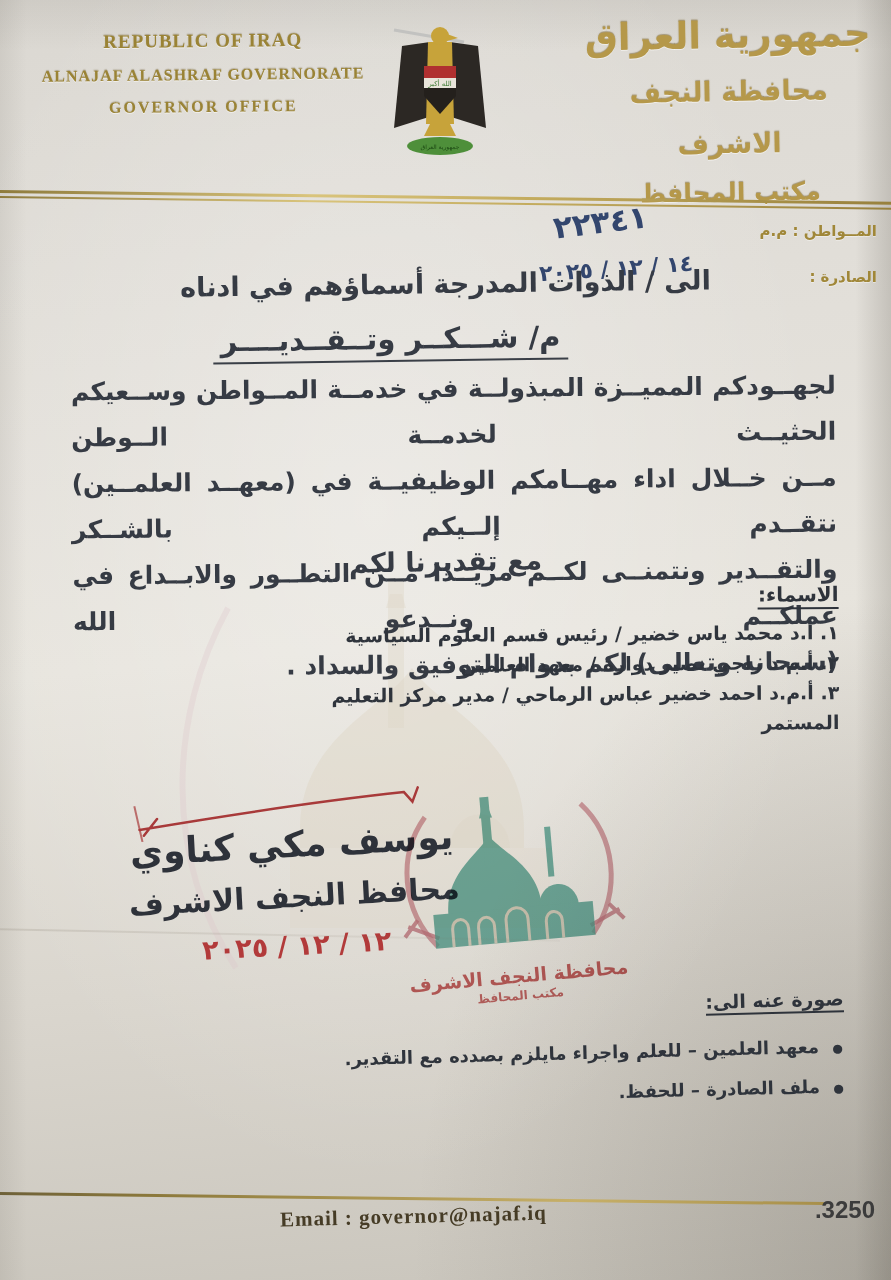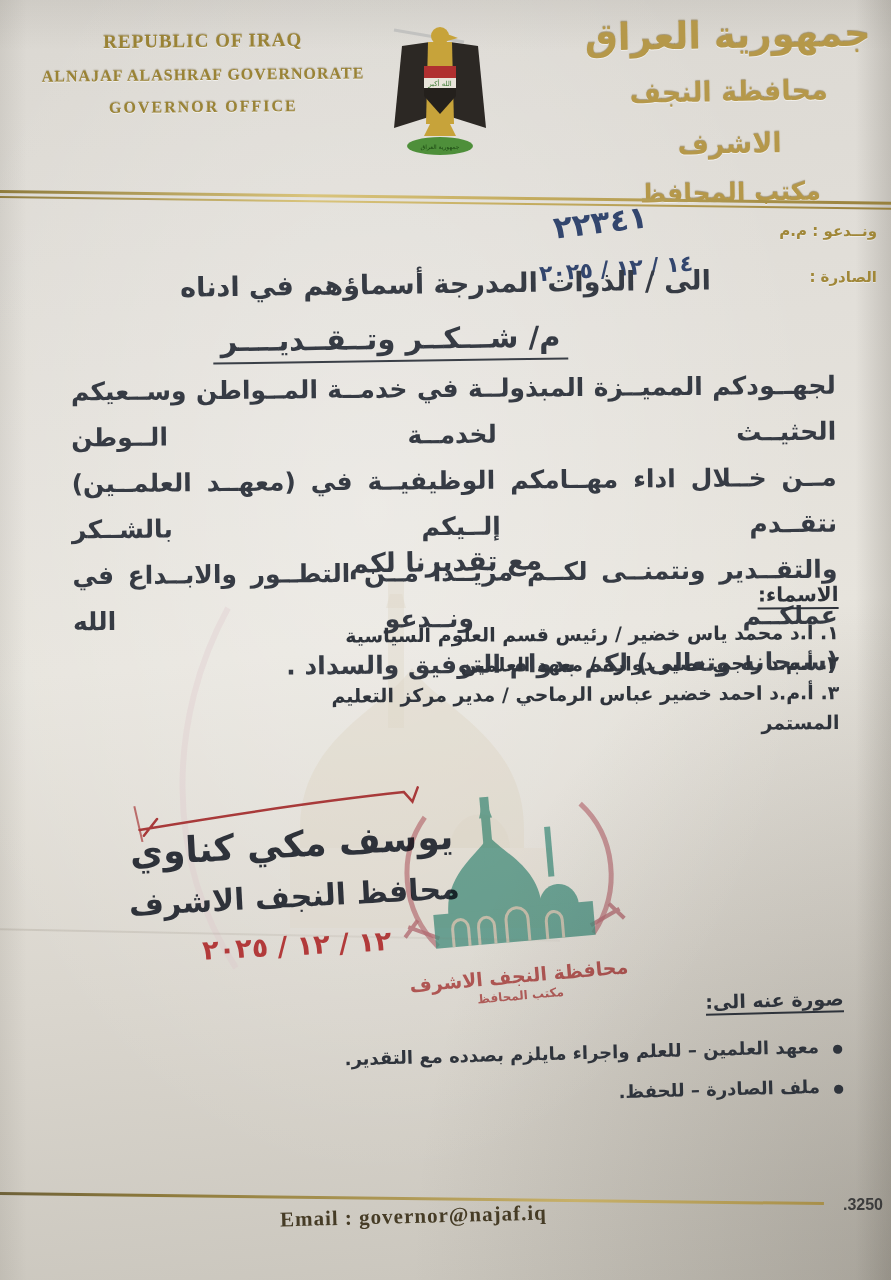--- a/index.html
+++ b/index.html
@@ -85,21 +85,21 @@
   .cc-item{font-size:18px;font-weight:600;color:#2f343c;line-height:40px;padding-right:26px;position:relative;}
   .cc-item .dot{position:absolute;right:2px;top:0;}
   .cc-item .dot::before{content:"●";font-size:12px;color:#2f343c;}
   
   .footer-rule{position:absolute;left:-4px;top:1192px;width:828px;height:3px;
     background:linear-gradient(90deg,#6d6038,#8d7a3c 20%,#c7b069 70%,#a78f4a);
     transform:rotate(0.7deg);transform-origin:left center;}
   .footer-email{position:absolute;left:280px;top:1204px;
     font-family:"Liberation Serif",serif;font-weight:bold;font-size:21px;color:#463c26;
     letter-spacing:1px;transform:rotate(-1.5deg);}
-  .corner-num{position:absolute;right:8px;top:1196px;font-size:16px;font-weight:bold;
+  .corner-num{position:absolute;right:16px;top:1196px;font-size:24px;font-weight:bold;
     color:#3c3c3c;font-family:"Liberation Sans",sans-serif;direction:ltr;}
 </style>
 </head>
 <body>
 
 <div class="sheet">
 
   <div class="watermark">
     <svg width="430" height="440" viewBox="0 0 430 440">
       <path d="M78,60 C18,170 14,310 86,420" stroke="#dcc3c8" stroke-width="6" fill="none" opacity="0.55"></path>
@@ -141,21 +141,21 @@
     <div class="c3">مكتب المحافظ</div>
   </div>
 
   <div class="gold-rule">
     <div class="bar"></div>
       <div class="bar"></div>
   </div>
 
   <div class="ref">
     <div class="ref-row">
-      <span class="ref-label">ونــدعو : م.م</span>
+      <span class="ref-label">المــواطن : م.م</span>
       <span class="hand num-val">٢٢٣٤١</span>
     </div>
     <div class="ref-row">
       <span class="ref-label">الصادرة :</span>
       <span class="hand date-val">١٤ / ١٢ / ٢٠٢٥</span>
     </div>
   </div>
 
   <div class="to-line arab">الى / الذوات المدرجة أسماؤهم في ادناه</div>
   <div class="subject arab">

